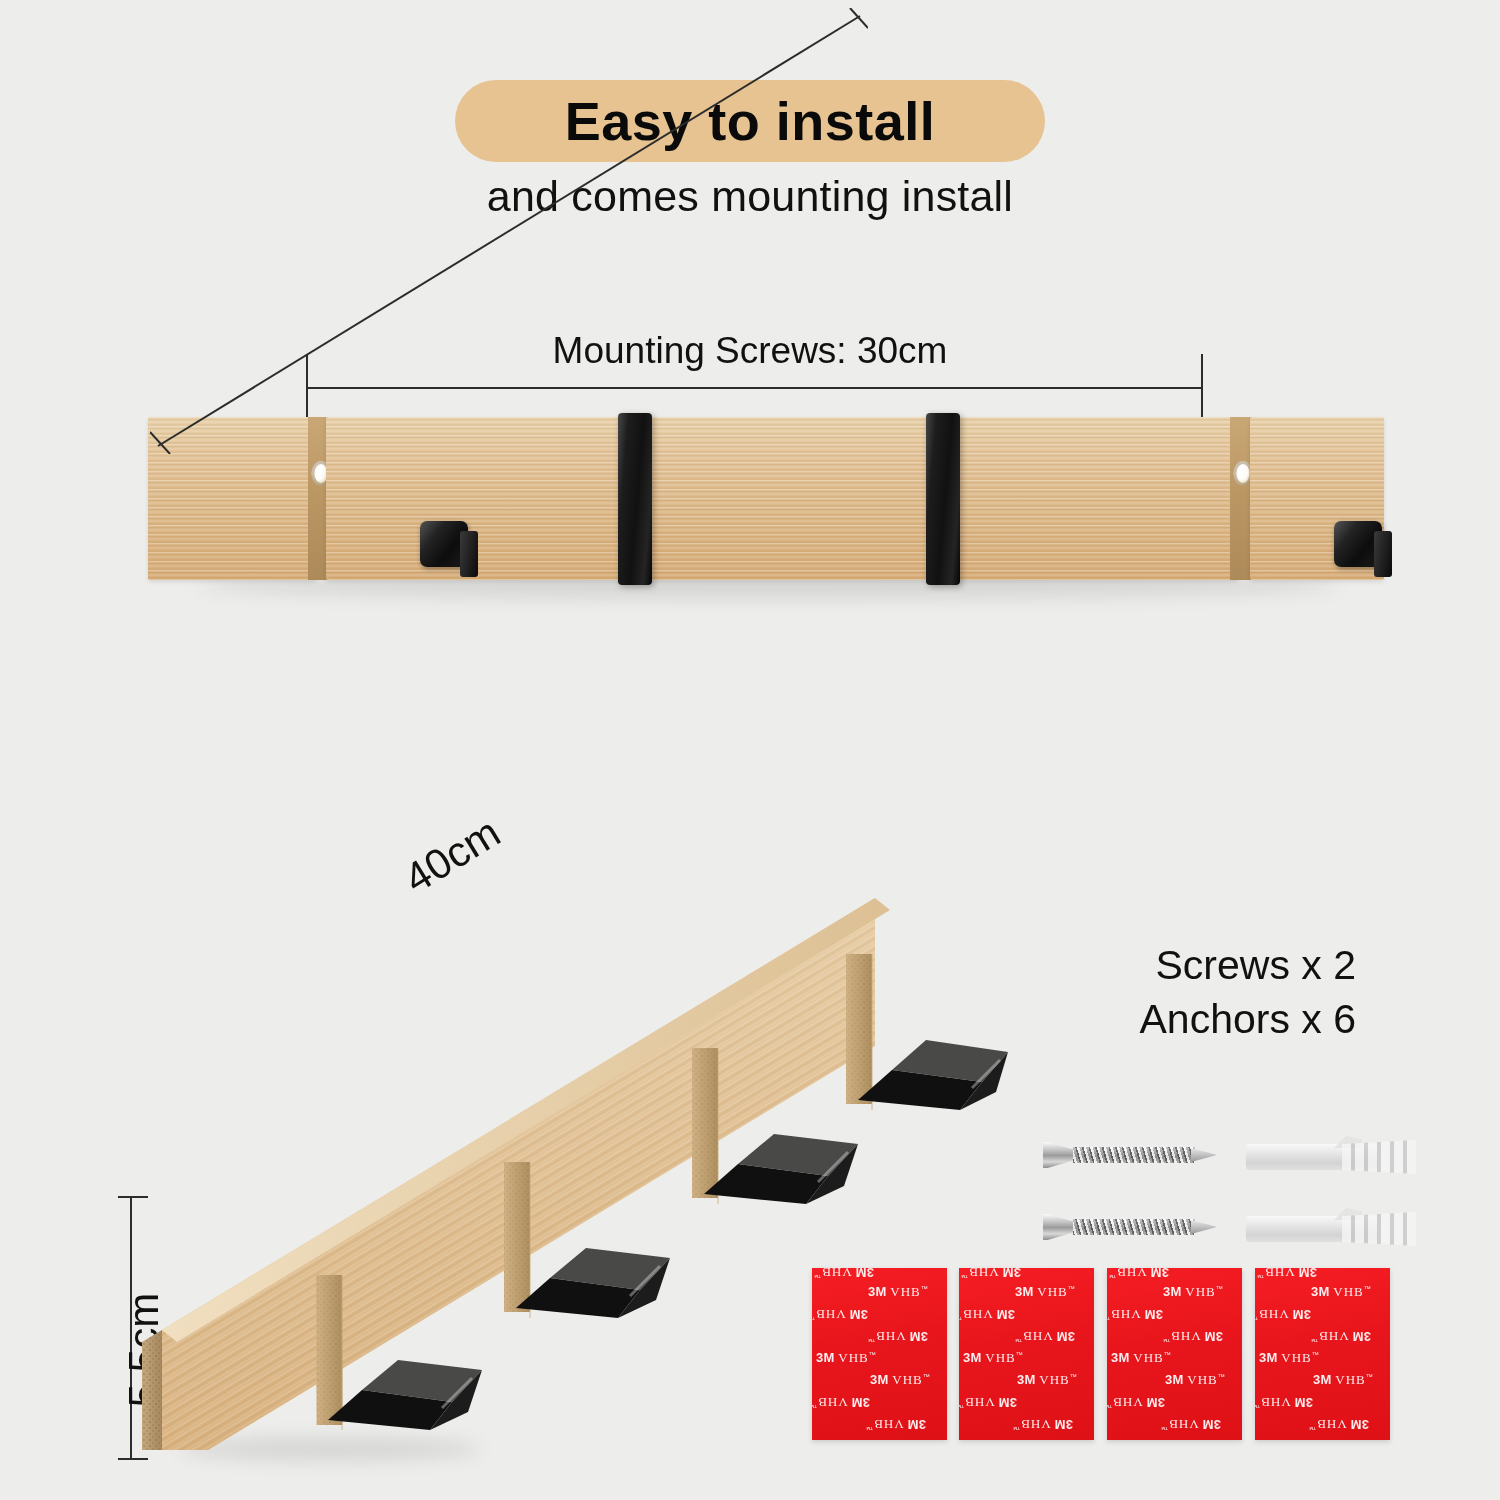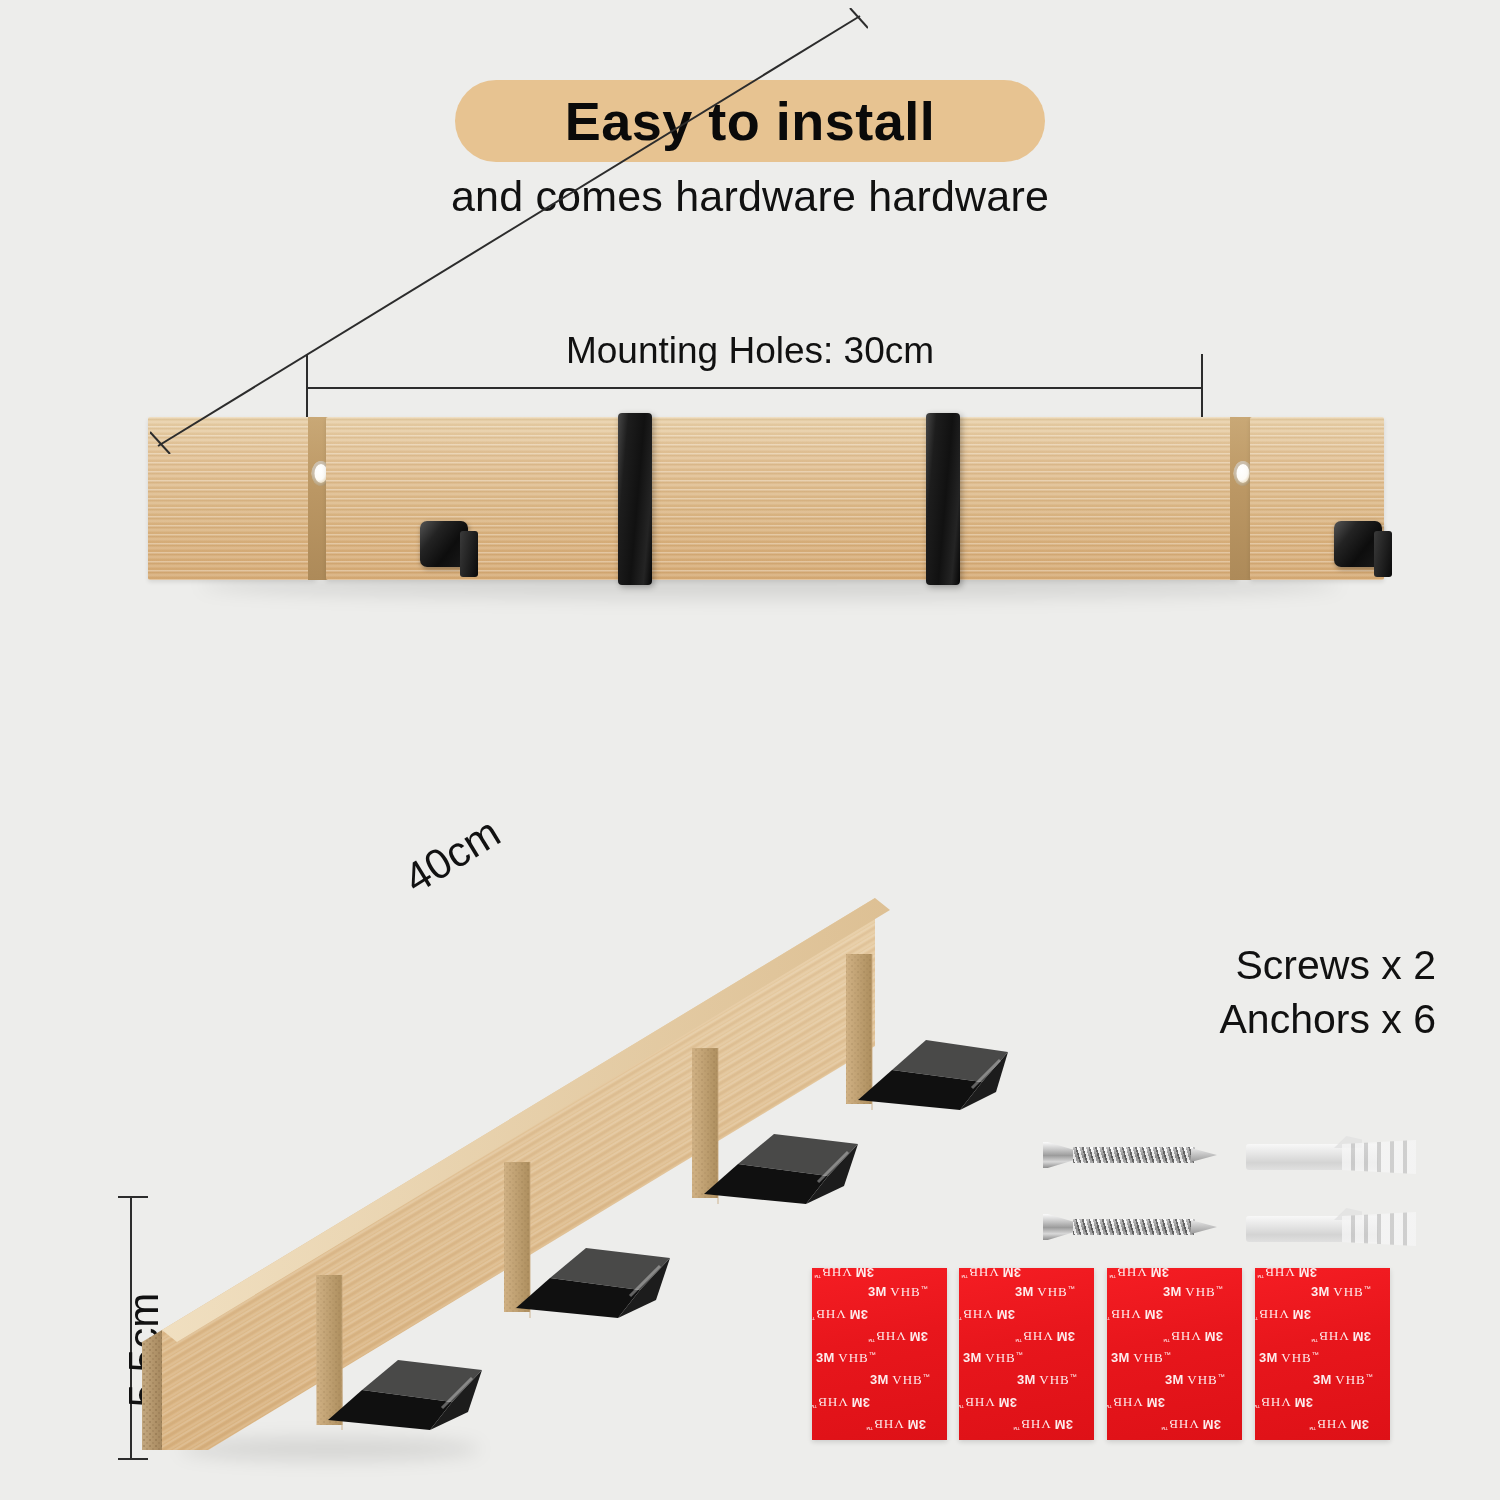--- a/index.html
+++ b/index.html
@@ -110,21 +110,21 @@
   #dim-55-bar{position:absolute;left:34px;top:0;width:2px;height:264px;background:#2c2c2c;}
   #dim-55-tick-t{position:absolute;left:22px;top:0;width:30px;height:2px;background:#2c2c2c;}
   #dim-55-tick-b{position:absolute;left:22px;top:262px;width:30px;height:2px;background:#2c2c2c;}
   #dim-55-label{
     position:absolute;left:-52px;top:130px;width:200px;text-align:center;
     font-size:42px;color:#111;
     transform:rotate(-90deg);
   }
 
   
-  #hw-text{position:absolute; left:1016px; top:938px; width:420px; text-align:right;}
+  #hw-text{position:absolute; left:936px; top:938px; width:420px; text-align:right;}
   #hw-text div{font-size:41px;color:#111;line-height:1.32;}
 
   .screw{position:absolute;width:176px;height:26px;}
   .screw .head{
     position:absolute;left:0;top:0;width:34px;height:26px;
     background:linear-gradient(180deg,#fbfbfb 0%,#c9c9c9 28%,#9c9c9c 52%,#d8d8d8 76%,#8f8f8f 100%);
     clip-path:polygon(0 0,14% 0,100% 34%,100% 66%,14% 100%,0 100%);
   }
   .screw .shaft{
     position:absolute;left:30px;top:5px;width:122px;height:16px;
@@ -189,24 +189,24 @@
   .softshadow{position:absolute;border-radius:50%;filter:blur(9px);background:rgba(0,0,0,.10);}
 </style>
 </head>
 <body>
 
 <div class="stage">
 
   <div id="headline-pill">
     <span>Easy to install</span>
   </div>
-  <div id="subheadline">and comes hardware hardware</div>
+  <div id="subheadline">and comes mounting install</div>
 
   <div id="dim-mount">
-    <div id="dim-mount-label">Mounting Holes: 30cm</div>
+    <div id="dim-mount-label">Mounting Screws: 30cm</div>
     <div class="dimline-h" id="dim-mount-bar"></div>
     <div class="dimline-h" id="dim-mount-tick-l"></div>
     <div class="dimline-h" id="dim-mount-tick-r"></div>
     <div class="leader" id="leader-left"></div>
     <div class="leader" id="leader-right"></div>
   </div>
 
   <div class="softshadow" style="left:200px;top:572px;width:1140px;height:26px;"></div>
   <div id="flat-rack">
     <div class="panel wood" id="panel-a"></div>

